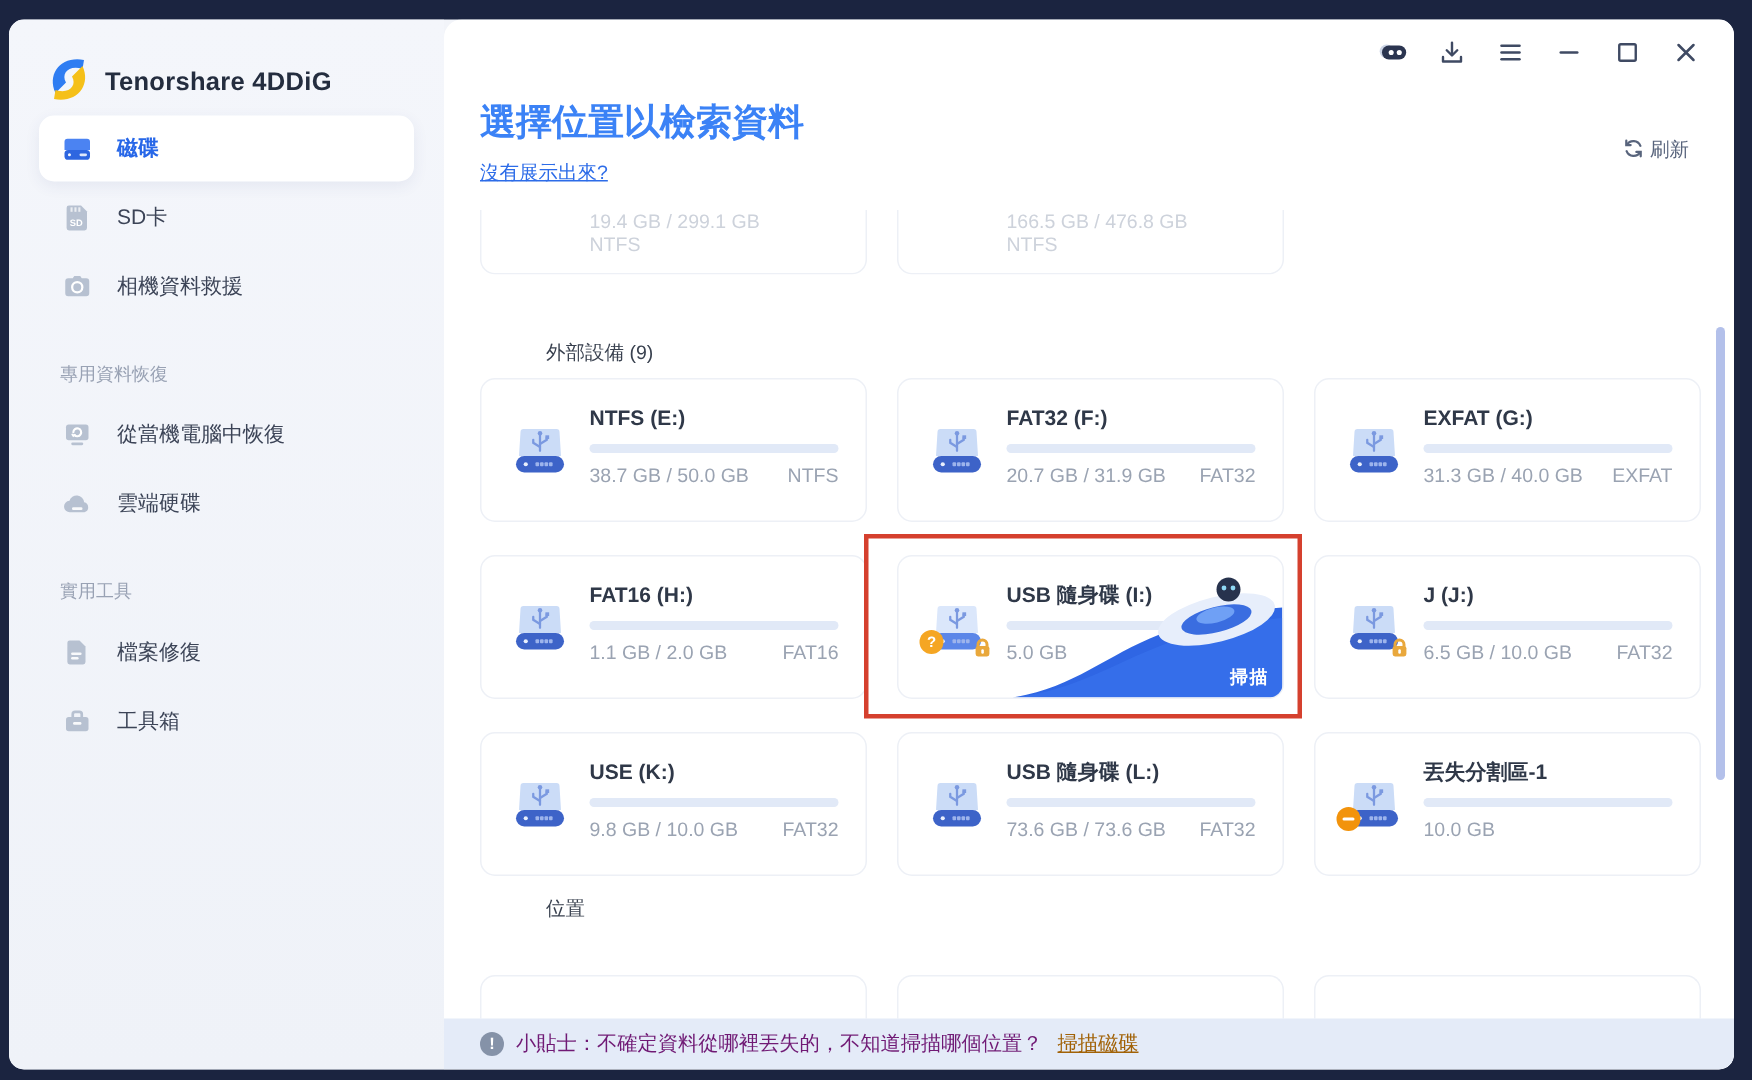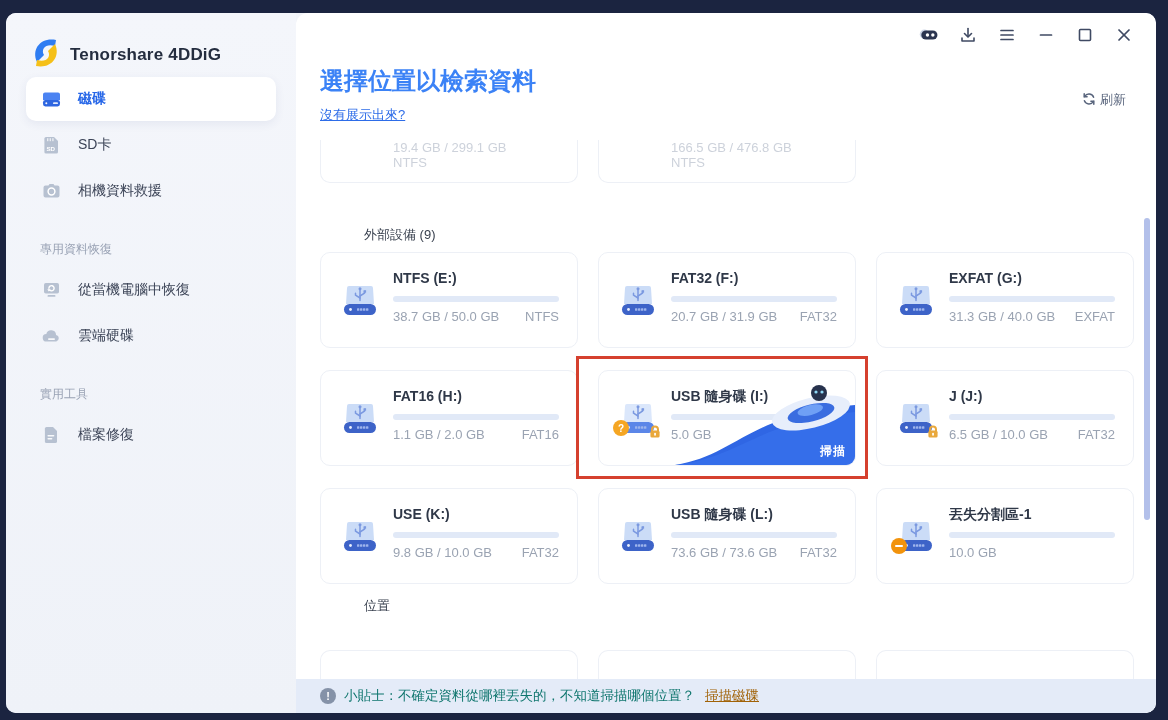--- a/index.html
+++ b/index.html
@@ -78,21 +78,21 @@
                       border-radius:10px 10px 0 0; cursor:pointer; }
 
   .scrollbar { position:absolute; right:6px; top:205px; width:6px; height:302px;
                border-radius:3px; background:#b3c0ea; cursor:pointer; }
 
   .tipbar { position:absolute; left:0; right:0; bottom:0; height:34px; background:#e4ebf8;
             border-radius:0 0 10px 0; display:flex; align-items:center; padding-left:24px;
             gap:8px; z-index:6; }
   .tip-ic { width:16px; height:16px; border-radius:50%; background:#8592a8; color:#fff;
             font-size:11px; font-weight:bold; display:flex; align-items:center; justify-content:center; }
-  .tip-text { font-size:13.5px; color:#0f766e; }
+  .tip-text { font-size:13.5px; color:#701a75; }
   .tip-link { font-size:13.5px; color:#a16207; text-decoration:underline; margin-left:2px; cursor:pointer; }
 </style>
 </head>
 <body>
 
 <div class="window">
 
   <div class="sidebar">
     <div class="logo-row">
       <span>
@@ -160,20 +160,30 @@
         <div class="sb-label">實用工具</div>
         <div class="sb-item">
           <span class="sb-ic">
             <svg width="20" height="20" viewBox="0 0 20 20">
               <path d="M5.5 2 h6.5 l4 4 v10.4 a1.6 1.6 0 0 1-1.6 1.6 H5.5 A1.6 1.6 0 0 1 3.9 16.4 V3.6 A1.6 1.6 0 0 1 5.5 2z" fill="#b7c1d1"></path>
               <rect x="6.4" y="10" width="7" height="1.6" rx=".8" fill="#fff" opacity=".9"></rect>
               <rect x="6.4" y="13" width="5" height="1.6" rx=".8" fill="#fff" opacity=".9"></rect>
             </svg>
           </span>
           <span class="lbl">檔案修復</span>
+        </div>
+        <div class="sb-item">
+          <span class="sb-ic">
+            <svg width="21" height="20" viewBox="0 0 20 20">
+              <path d="M7 7 V5.2 a1.6 1.6 0 0 1 1.6-1.6 h2.8 A1.6 1.6 0 0 1 13 5.2 V7" fill="none" stroke="#b7c1d1" stroke-width="1.8"></path>
+              <rect x="2.5" y="7" width="15" height="9.5" rx="1.8" fill="#b7c1d1"></rect>
+              <rect x="7.2" y="10.4" width="5.6" height="1.8" rx=".9" fill="#fff" opacity=".9"></rect>
+            </svg>
+          </span>
+          <span class="lbl">工具箱</span>
         </div>
       </div>
   </div>
 
   <div class="main">
 
     <div class="titlebar">
       <span class="tb-btn">
         <svg width="26" height="18" viewBox="0 0 26 18">
           <ellipse cx="7" cy="8" rx="6" ry="6" fill="#ccd5e6"></ellipse>

